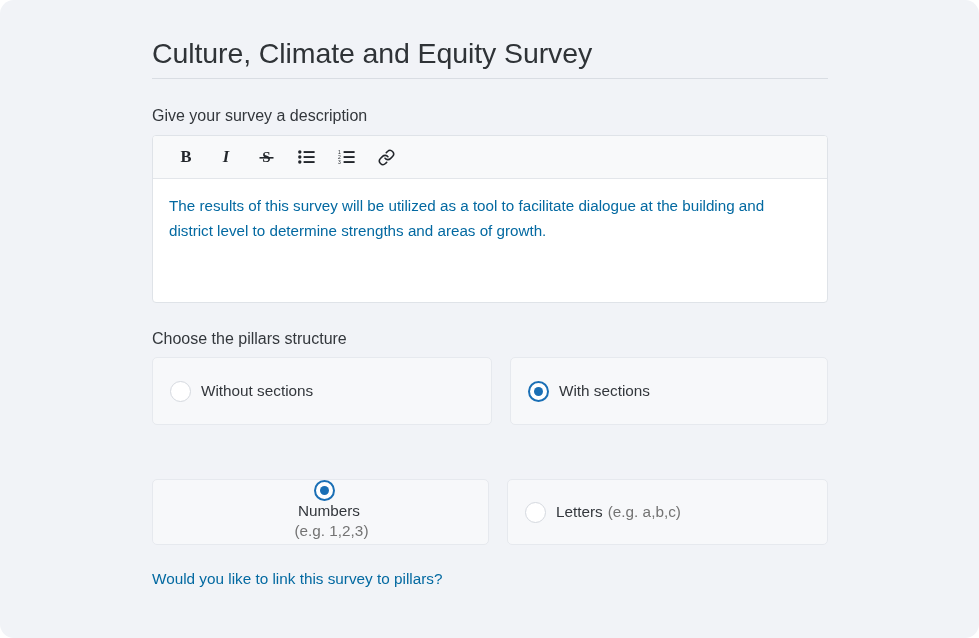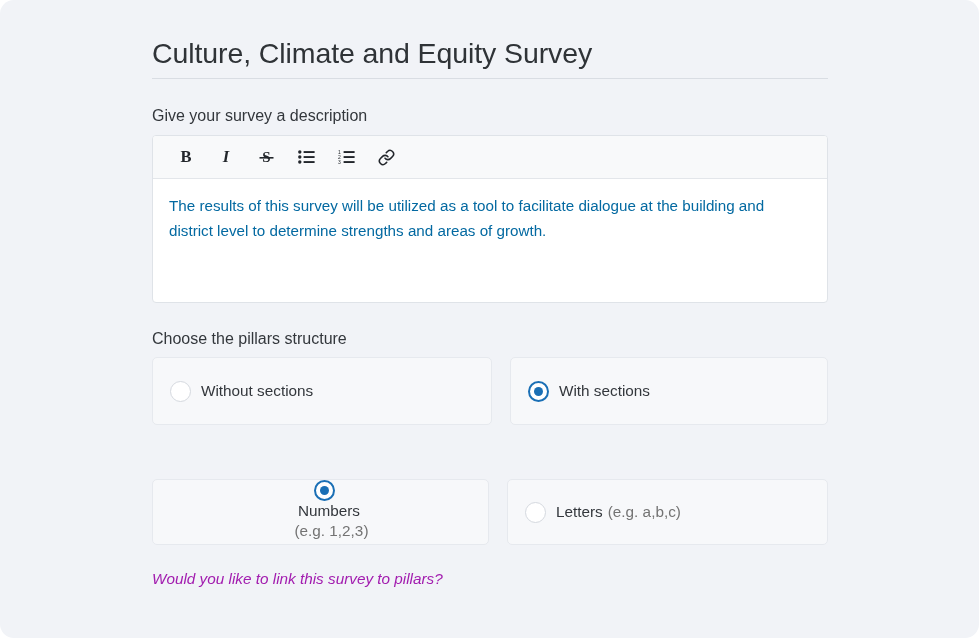--- a/index.html
+++ b/index.html
@@ -181,26 +181,25 @@
     margin-left: 5px;
     white-space: nowrap;
   }
 
   
   .pillars-link {
     position: absolute;
     left: 152px;
     top: 569px;
     font-size: 15.3px;
-    color: #a21caf;
+    color: #0369a1;
     text-decoration: none;
     line-height: 20px;
     cursor: pointer;
     white-space: nowrap;
-    font-style: italic;
   }
 </style>
 </head>
 <body>
 
 <div class="app-panel">
 
   <div class="survey-title">Culture, Climate and Equity Survey</div>
 
   <div class="field-label label-description">Give your survey a description</div>

